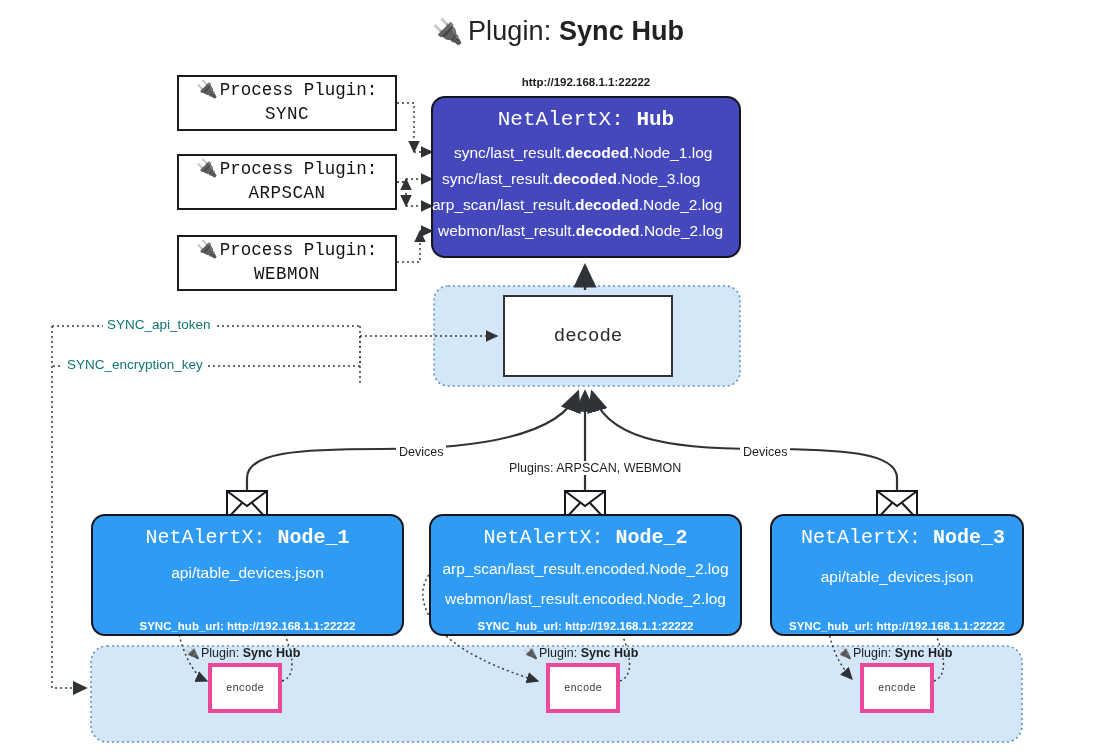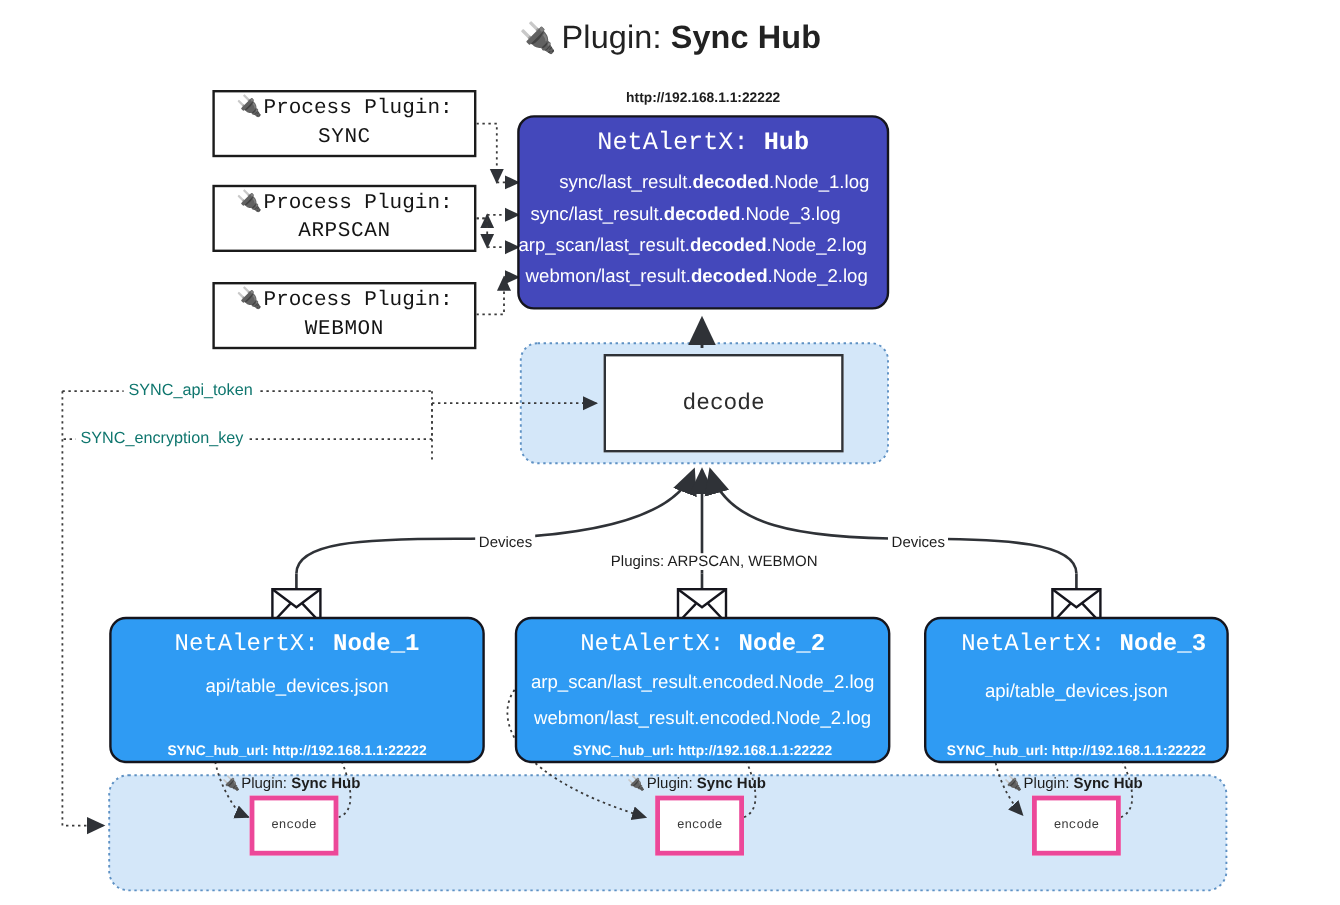--- a/index.html
+++ b/index.html
@@ -24,21 +24,21 @@
        box-sizing:border-box;background:#4448bb;border:2px solid #15151d;
        border-radius:14px;}
   .hub-ttl{position:absolute;left:431px;top:108px;width:310px;text-align:center;
        font-family:"Liberation Mono","DejaVu Sans Mono",monospace;font-size:21px;color:#ffffff;}
   .hub-ttl b{font-weight:bold;}
   .hub-line{position:absolute;color:#ffffff;font-size:15.5px;white-space:nowrap;}
   .hub-line b{font-weight:bold;}
   .hub-url{position:absolute;left:431px;top:76px;width:310px;text-align:center;
        font-size:11.5px;color:#1d1d1d;font-weight:bold;}
 
-  .decode-box{position:absolute;left:503px;top:295px;width:200px;height:82px;
+  .decode-box{position:absolute;left:503px;top:295px;width:170px;height:82px;
        box-sizing:border-box;background:#ffffff;border:2px solid #2f3237;
        display:flex;align-items:center;justify-content:center;
        font-family:"Liberation Mono","DejaVu Sans Mono",monospace;font-size:19px;color:#2c2c2c;}
 
   .node{position:absolute;box-sizing:border-box;background:#2f9bf3;
         border:2px solid #15151d;border-radius:14px;}
   .node-ttl{position:absolute;text-align:center;
         font-family:"Liberation Mono","DejaVu Sans Mono",monospace;font-size:20px;color:#ffffff;}
   .node-ttl b{font-weight:bold;}
   .node-line{position:absolute;text-align:center;color:#ffffff;font-size:15.5px;white-space:nowrap;}
@@ -178,21 +178,21 @@
     <div class="r2">WEBMON</div>
   </div>
 
   <div class="hub-url">http://192.168.1.1:22222</div>
   <div class="hub"></div>
   <div class="hub-ttl">
     <span>NetAlertX:</span>
     <b>Hub</b>
   </div>
 
-  <div class="hub-line" style="left:466px;top:144px;">
+  <div class="hub-line" style="left:454px;top:144px;">
     <span>sync/last_result.</span><b>decoded</b><span>.Node_1.log</span>
   </div>
   <div class="hub-line" style="left:442px;top:170px;">
     <span>sync/last_result.</span><b>decoded</b><span>.Node_3.log</span>
   </div>
   <div class="hub-line" style="left:432px;top:196px;">
     <span>arp_scan/last_result.</span><b>decoded</b><span>.Node_2.log</span>
   </div>
   <div class="hub-line" style="left:438px;top:222px;">
     <span>webmon/last_result.</span><b>decoded</b><span>.Node_2.log</span>

